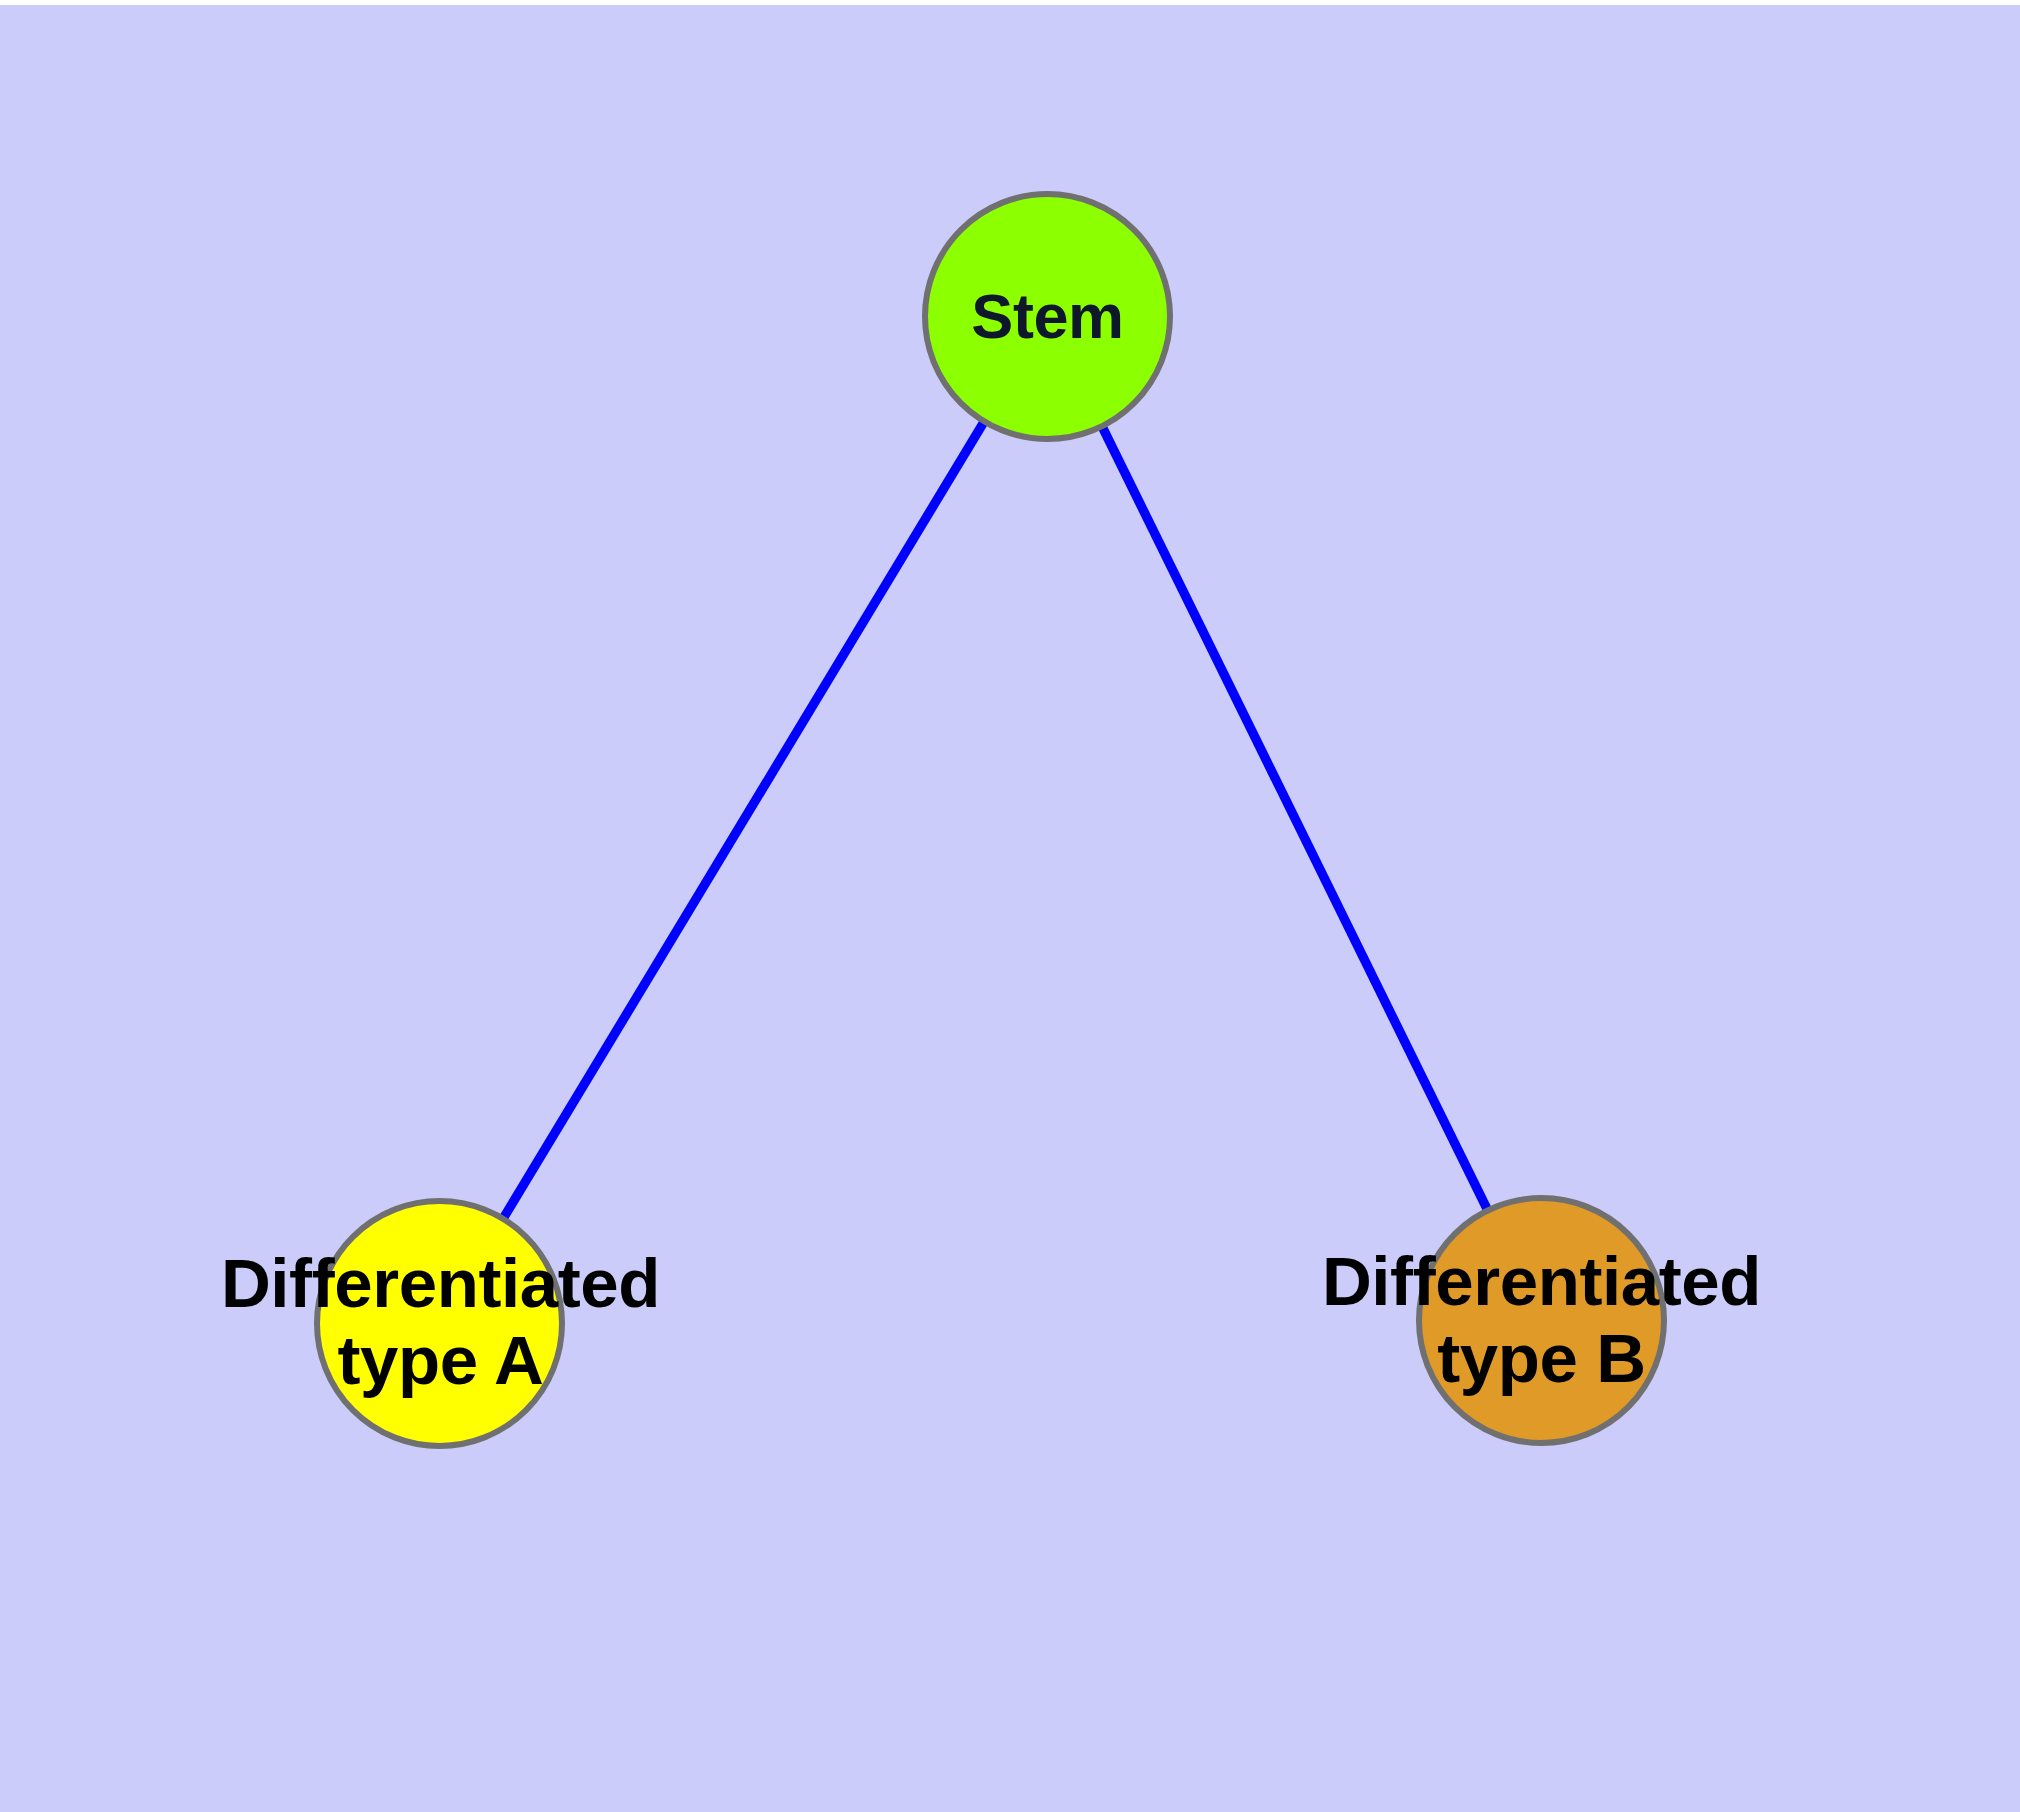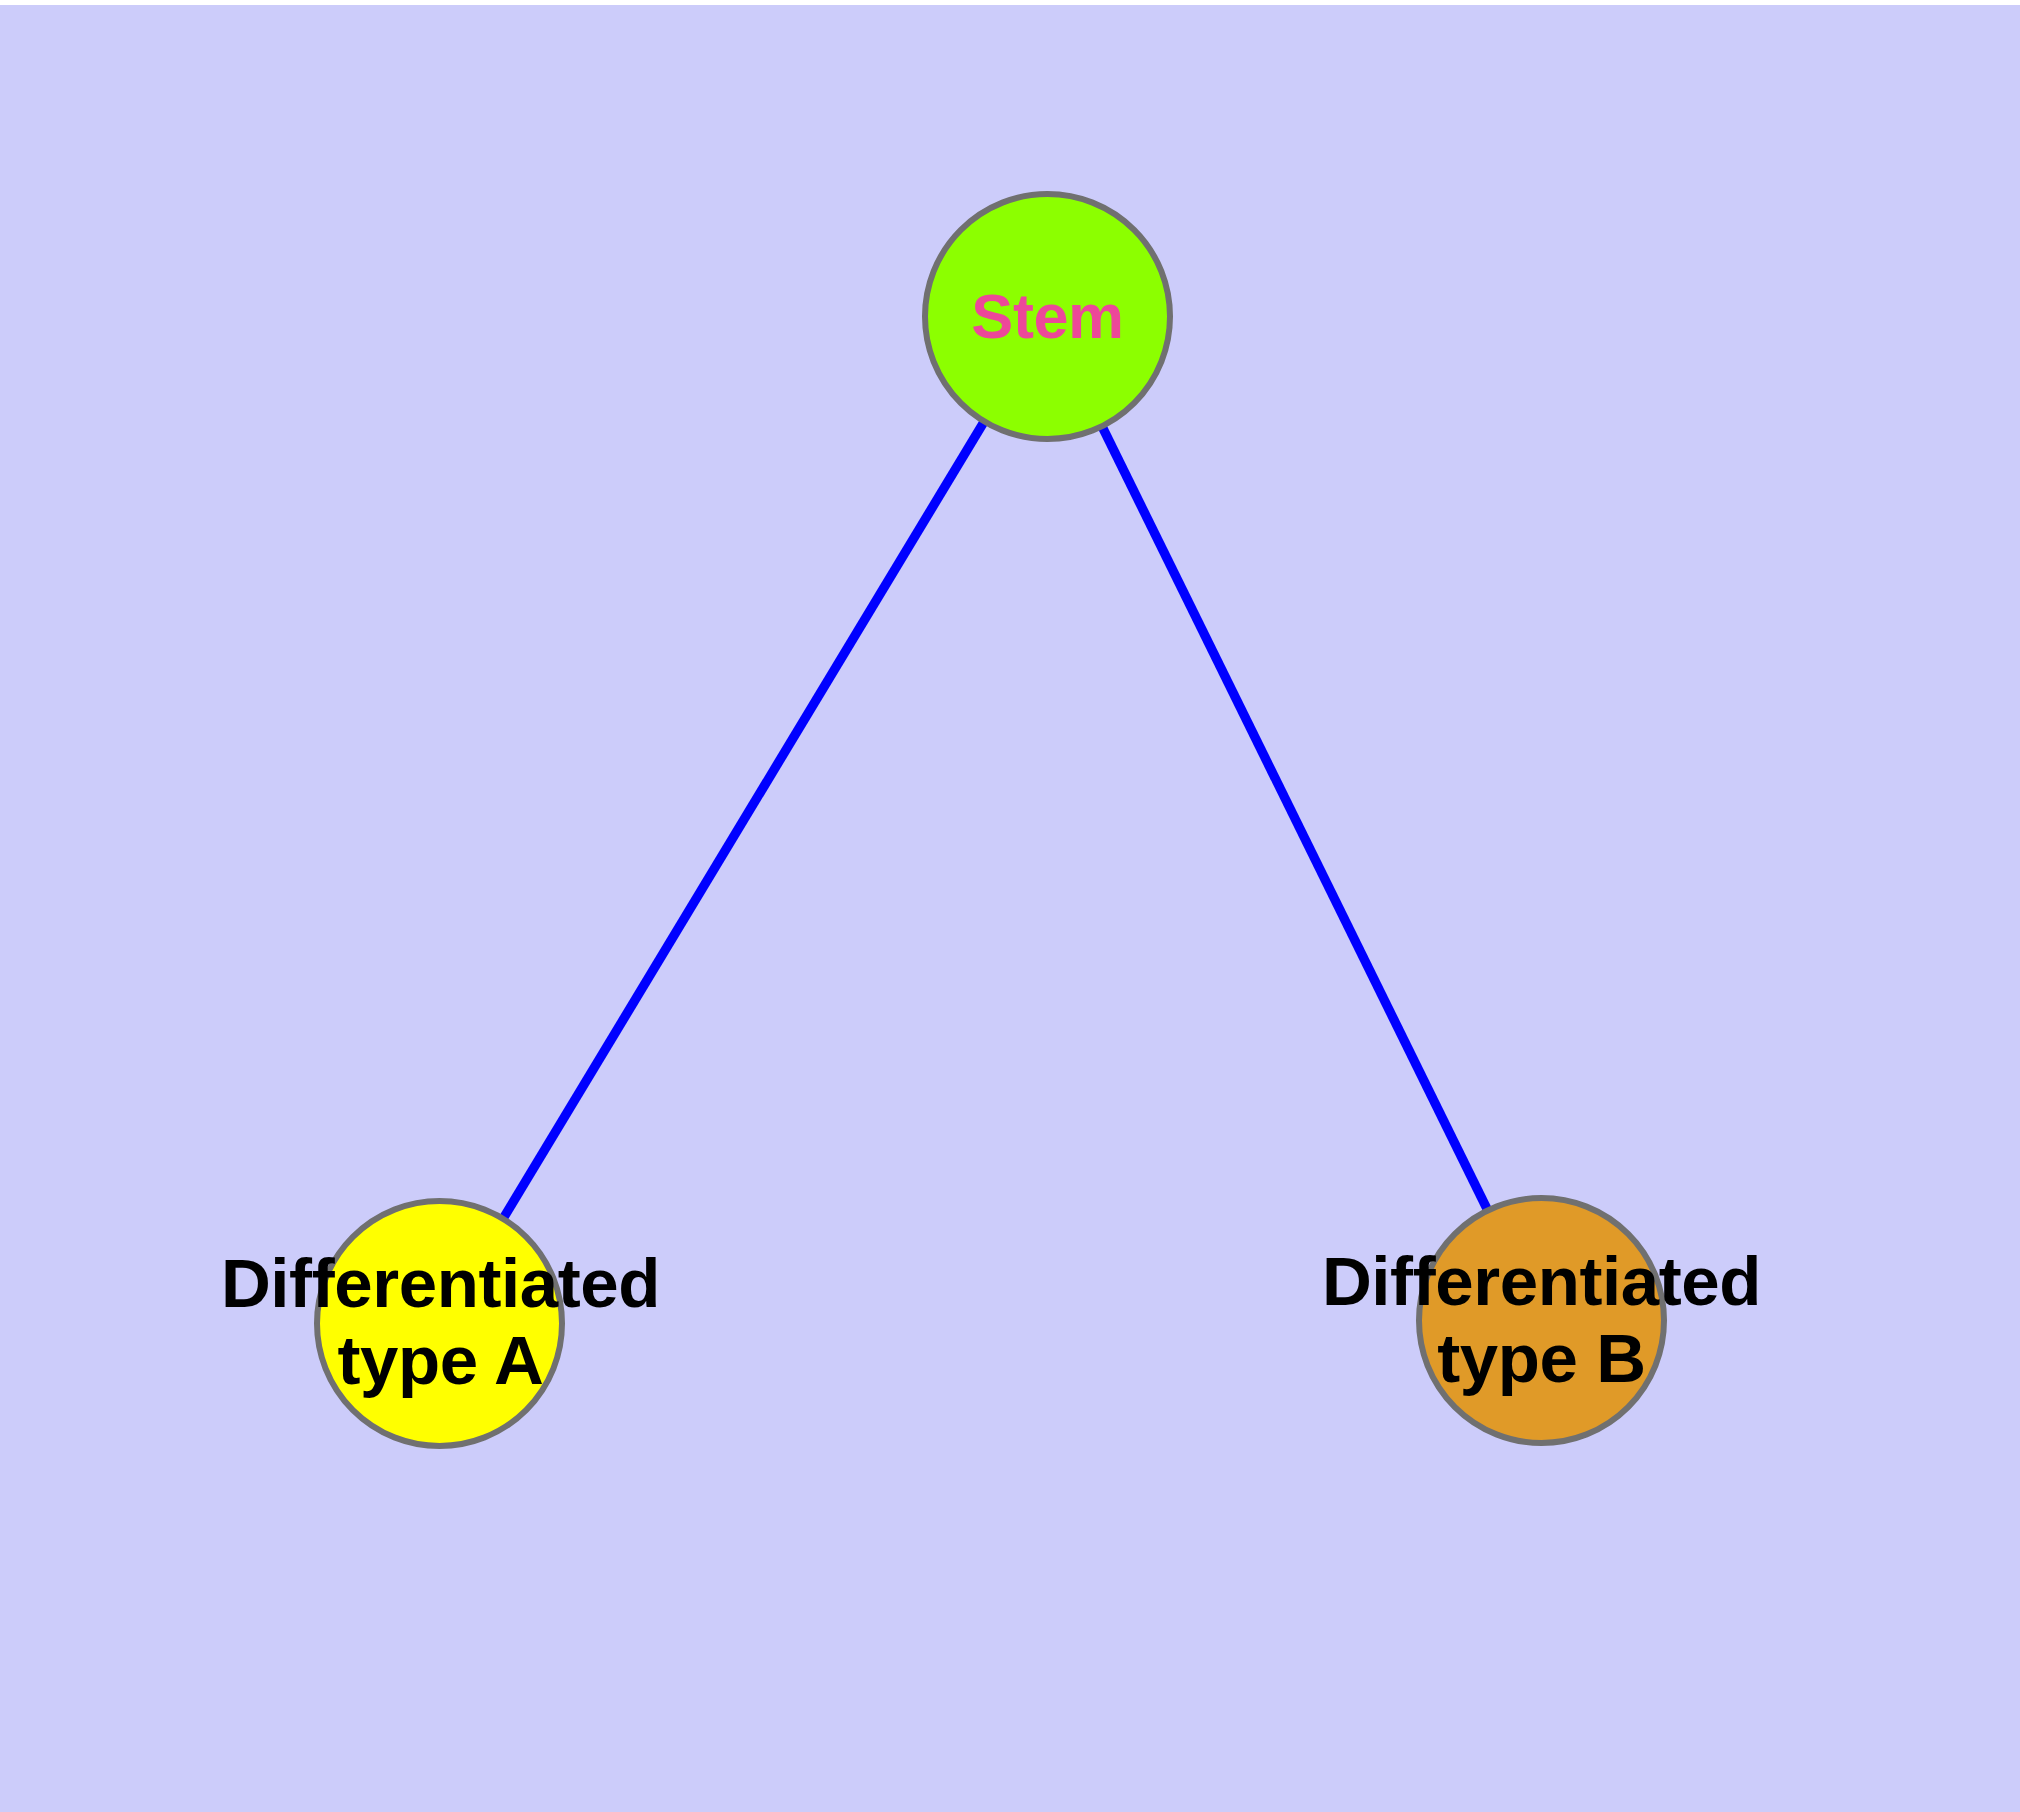--- a/index.html
+++ b/index.html
@@ -58,21 +58,21 @@
 
   <svg id="edge-layer" viewBox="0 0 2384 2138" xmlns="http://www.w3.org/2000/svg">
     <line id="edge-0" x1="1236" y1="373" x2="519" y2="1561" stroke="#0000ff" stroke-width="11" stroke-linecap="butt"></line>
     <line id="edge-1" x1="1236" y1="373" x2="1819" y2="1558" stroke="#0000ff" stroke-width="11" stroke-linecap="butt"></line>
   </svg>
 
   <div class="node" id="node-0" style="left: 922px; top: 191px; width: 251px; height: 251px; background: rgb(140, 255, 0); border-color: rgb(112, 112, 112);"></div>
   <div class="node" id="node-1" style="left: 314px; top: 1198px; width: 251px; height: 251px; background: rgb(255, 255, 0); border-color: rgb(112, 112, 112);"></div>
   <div class="node" id="node-2" style="left: 1416px; top: 1195px; width: 251px; height: 251px; background: rgb(224, 154, 40); border-color: rgb(112, 112, 112);"></div>
 
-  <div class="node-label" id="label-0" style="font-size: 63px; color: #ec4899; width: 1187px; left: 454px; top: 281px;">
+  <div class="node-label" id="label-0" style="font-size: 63px; color: #0f172a; width: 1187px; left: 454px; top: 281px;">
       <div>Stem</div>
     </div>
   <div class="node-label" id="label-1" style="font-size: 69px; color: rgb(0, 0, 0); width: 1187px; left: -153px; top: 1245px;">
       <div>Differentiated</div>
       <div>type A</div>
     </div>
   <div class="node-label" id="label-2" style="font-size: 69px; color: rgb(0, 0, 0); width: 1187px; left: 948px; top: 1243px;">
       <div>Differentiated</div>
       <div>type B</div>
     </div>

